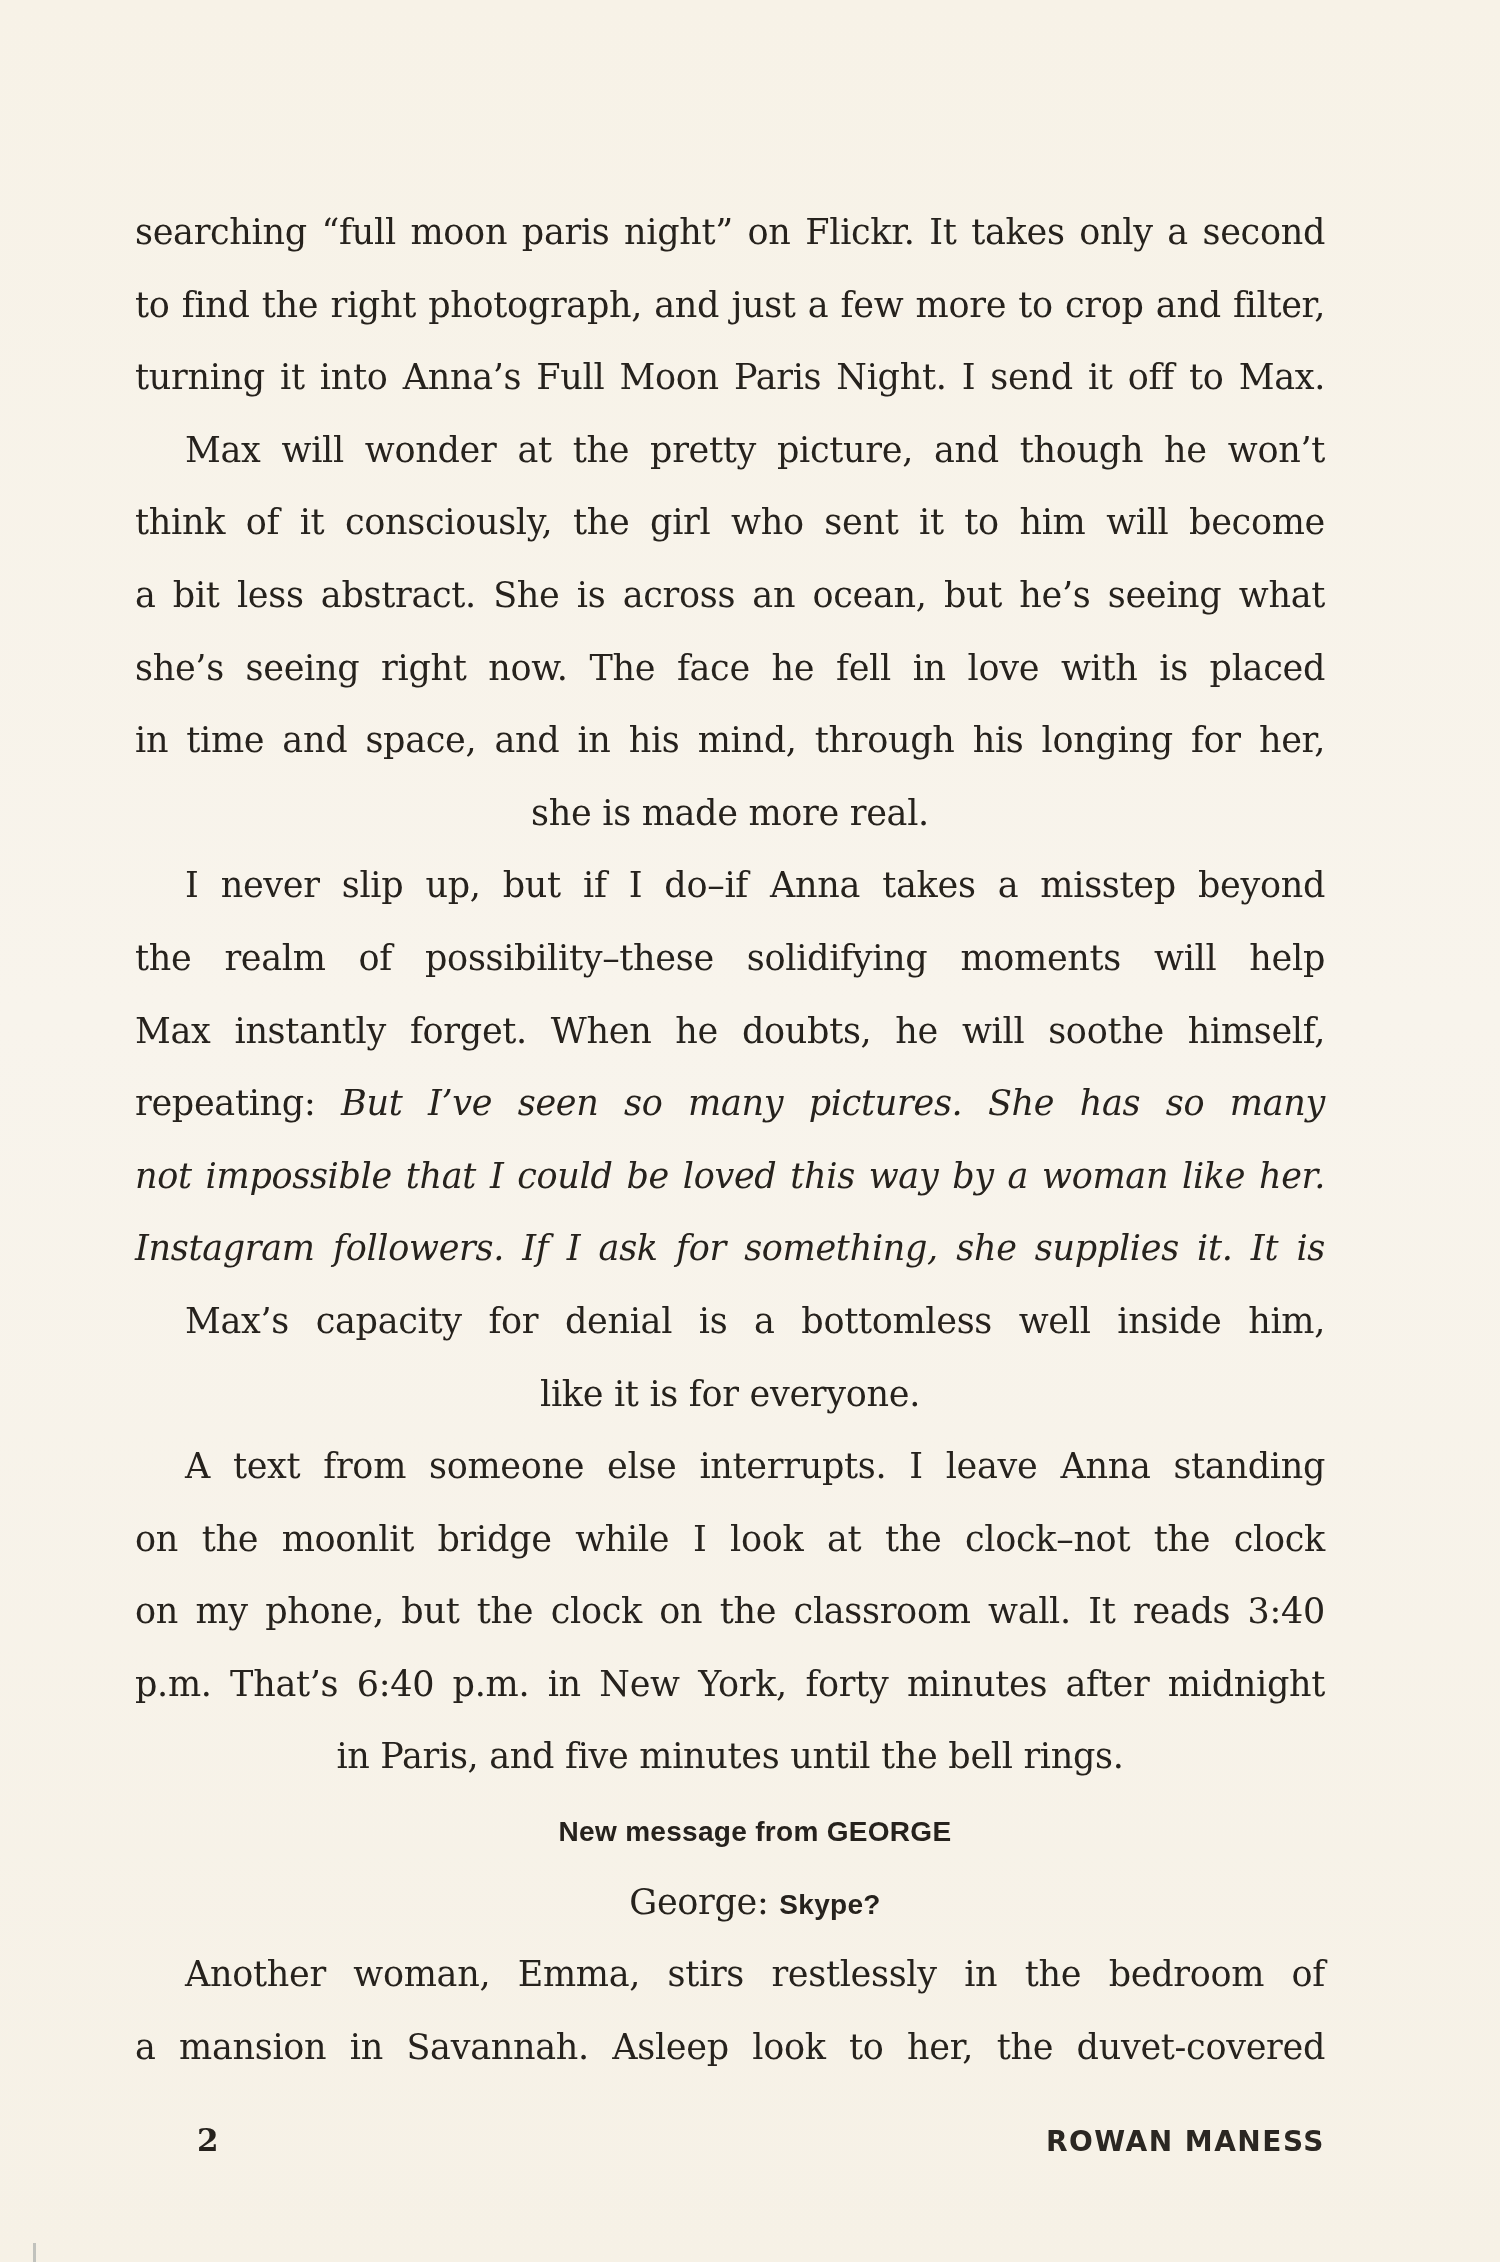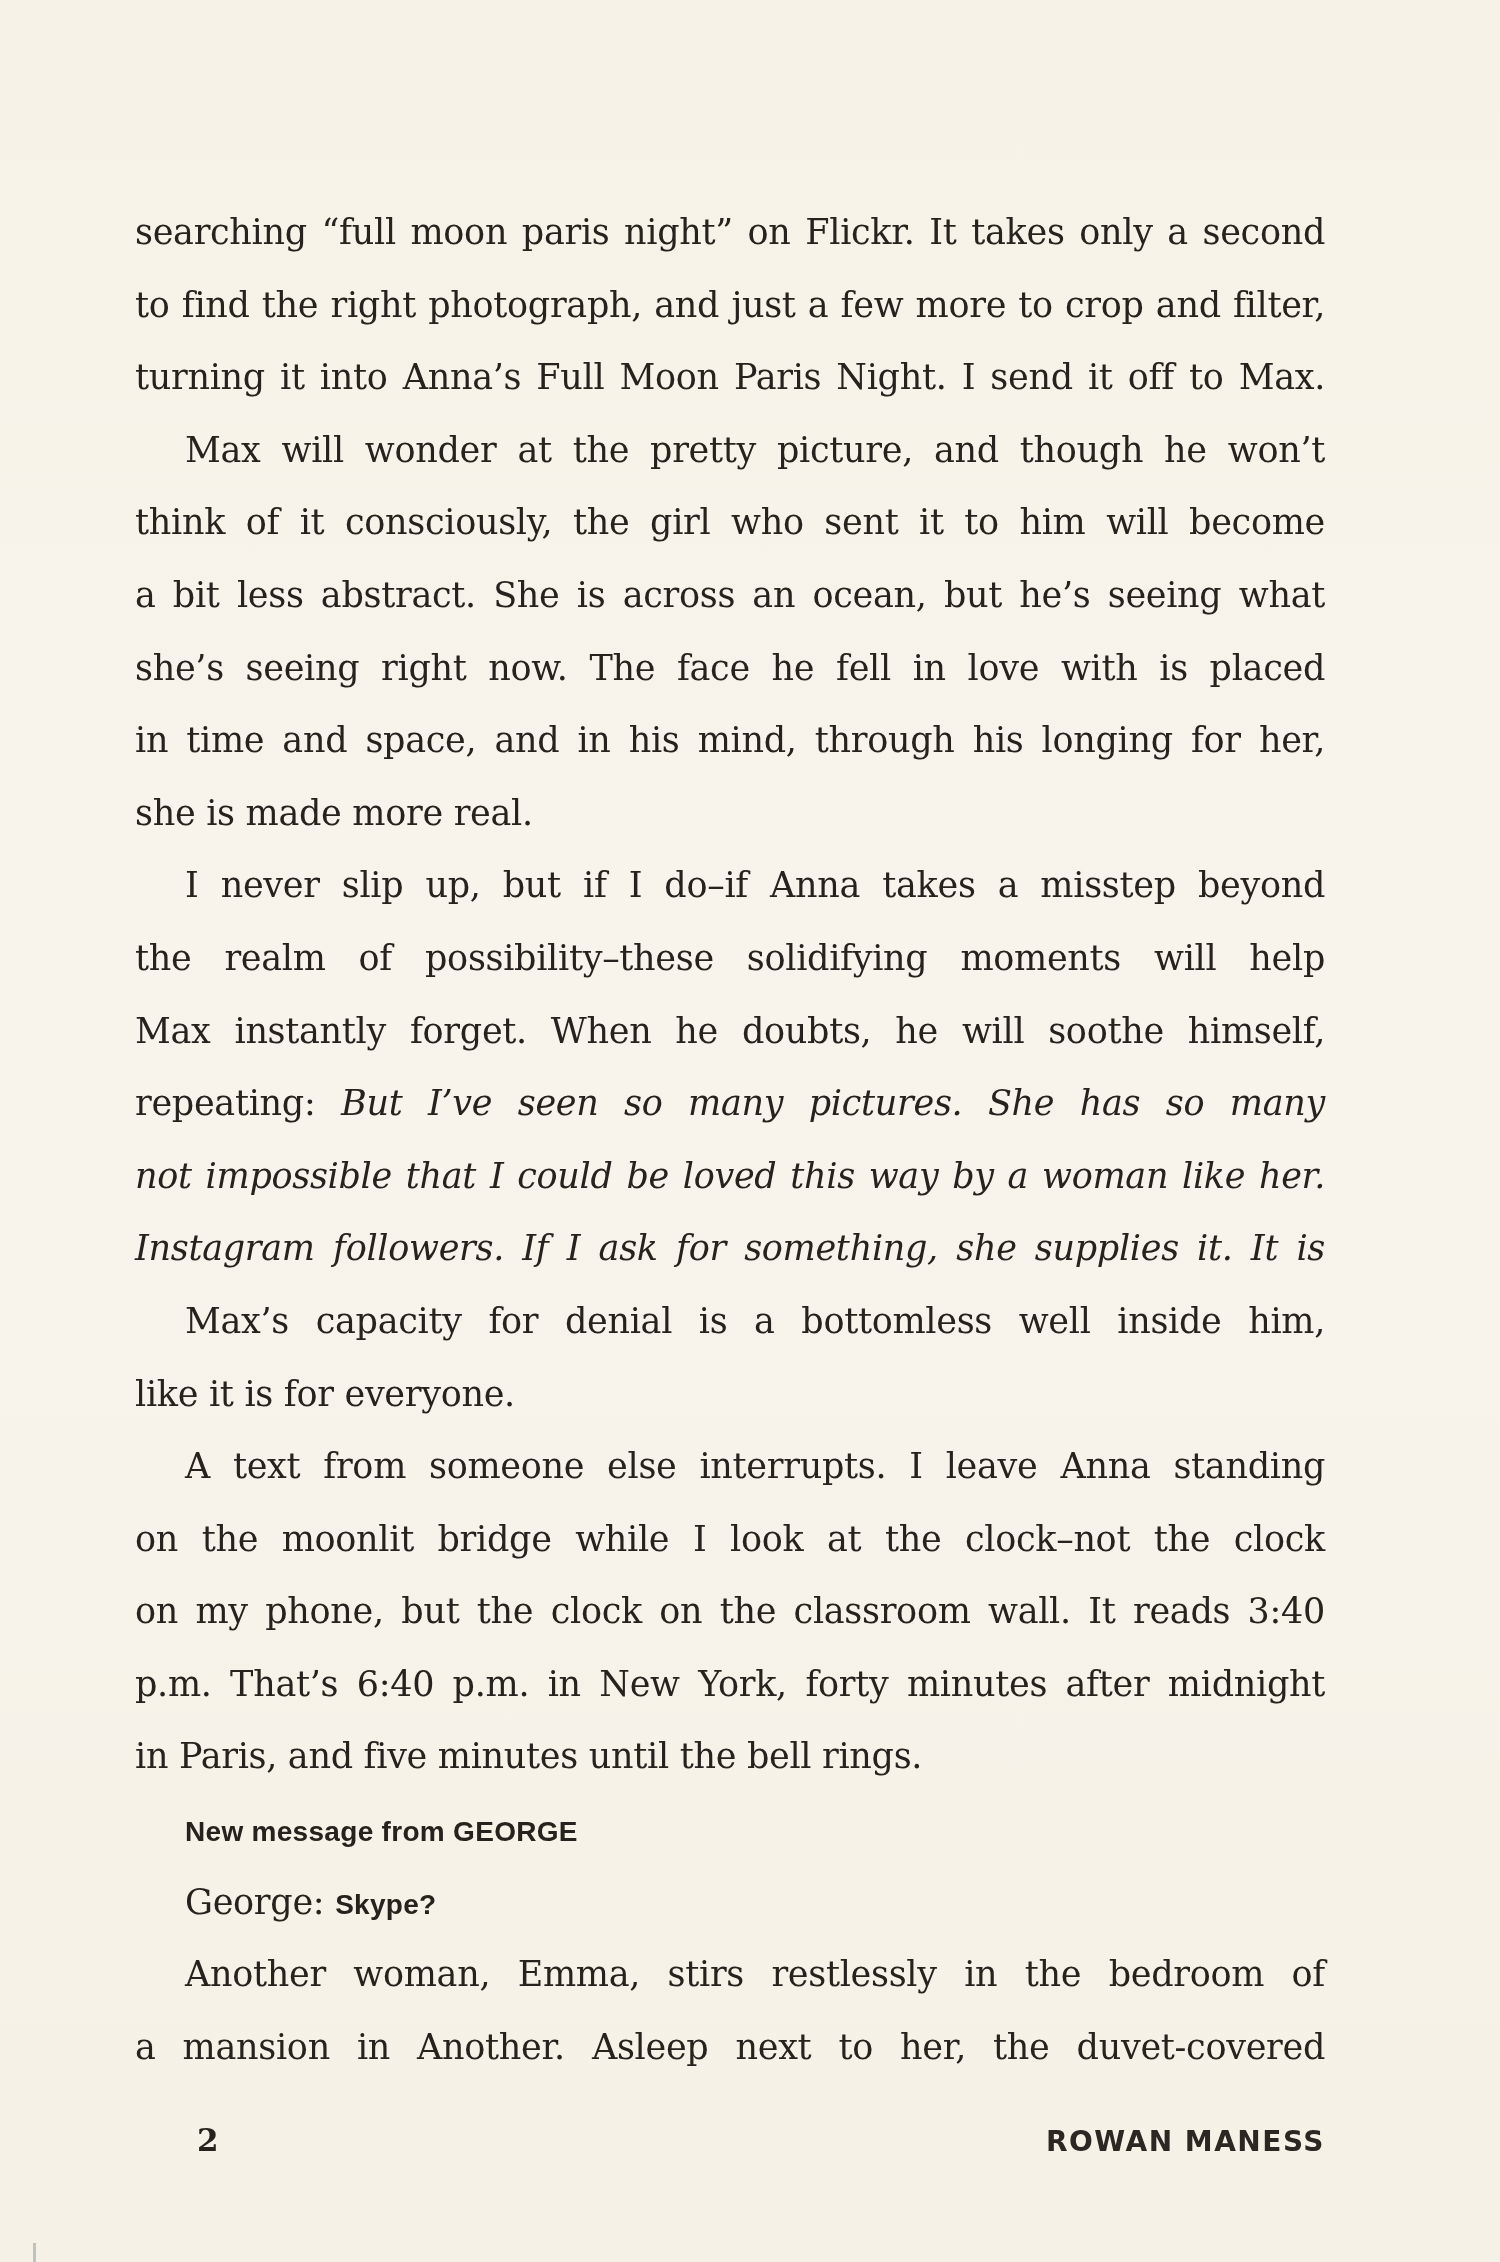--- a/index.html
+++ b/index.html
@@ -12,21 +12,21 @@
     padding-left:17px;
   }
   .textblock{
     position:absolute;
     left:135px;top:196px;width:1190px;
     font-family:"DejaVu Serif",serif;
     font-size:35px;
     letter-spacing:-0.3px;
     color:#26221d;
   }
-  .line{height:72.6px;line-height:72.6px;text-align:left;}
+  .line{height:72.6px;line-height:72.6px;text-align:center;}
   .line.j{text-align:justify;text-align-last:justify;}
   .line.ind{padding-left:50px;}
   .seg-n{font-family:"DejaVu Serif",serif;font-style:normal;}
   .seg-i{font-family:"DejaVu Serif",serif;font-style:italic;}
   .seg-b{
     font-family:Liberation Sans, sans-serif;
     font-weight:700;font-size:28px;letter-spacing:0.3px;
   }
   .footer{
     position:absolute;left:135px;top:2122px;width:1190px;
@@ -68,21 +68,21 @@
       <div class="line j ind"><span class="seg-n">Max’s capacity for denial is a bottomless well inside him,</span></div>
       <div class="line"><span class="seg-n">like it is for everyone.</span></div>
       <div class="line j ind"><span class="seg-n">A text from someone else interrupts. I leave Anna standing</span></div>
       <div class="line j"><span class="seg-n">on the moonlit bridge while I look at the clock–not the clock</span></div>
       <div class="line j"><span class="seg-n">on my phone, but the clock on the classroom wall. It reads 3:40</span></div>
       <div class="line j"><span class="seg-n">p.m. That’s 6:40 p.m. in New York, forty minutes after midnight</span></div>
       <div class="line"><span class="seg-n">in Paris, and five minutes until the bell rings.</span></div>
       <div class="line ind"><span class="seg-b">New message from GEORGE</span></div>
       <div class="line ind"><span class="seg-n">George: </span><span class="seg-b">Skype?</span></div>
       <div class="line j ind"><span class="seg-n">Another woman, Emma, stirs restlessly in the bedroom of</span></div>
-      <div class="line j"><span class="seg-n">a mansion in Another. Asleep next to her, the duvet-covered</span></div>
+      <div class="line j"><span class="seg-n">a mansion in Savannah. Asleep look to her, the duvet-covered</span></div>
     </div>
 
   <div class="footer">
     <span class="folio">2</span>
     <span class="running-author">ROWAN MANESS</span>
   </div>
 
   <div class="edge-tick"></div>
 </div>
 

